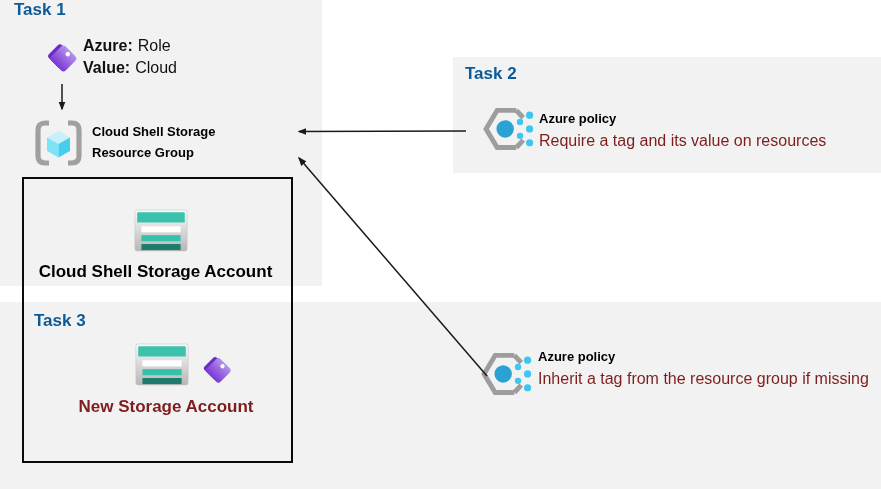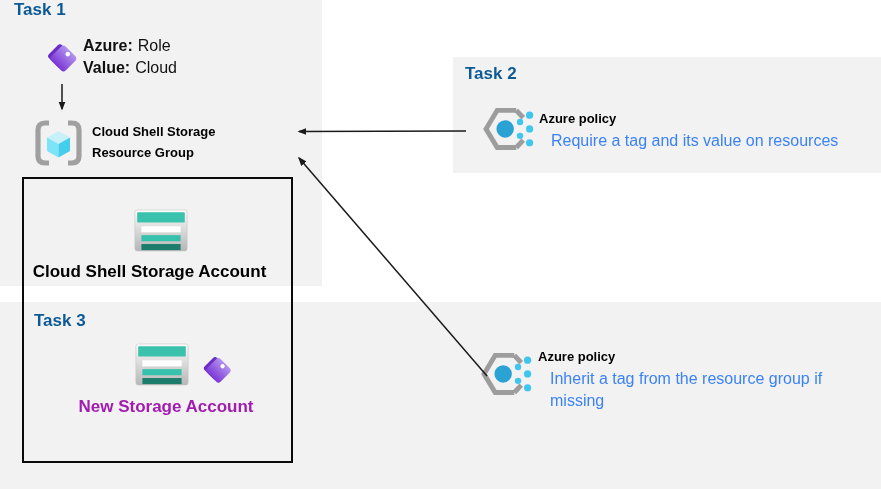--- a/index.html
+++ b/index.html
@@ -15,30 +15,30 @@
   #task3-label{left:34px;top:311px;}
   .abs{position:absolute;}
   #tag1{left:42px;top:37px;width:42px;height:42px;}
   #namevalue{left:83px;top:35px;font-size:16px;line-height:22px;}
   .nv-label{font-weight:700;}
   .nv-val{margin-left:5px;}
   #rg-icon{left:32px;top:118px;width:53px;height:50px;}
   #rg-label{left:92px;top:121px;width:178px;font-size:13px;font-weight:700;line-height:21px;color:#000;}
   #scope-rect{left:22px;top:177px;width:267px;height:282px;border:2px solid #0a0a0a;background:transparent;}
   #storage1{left:133px;top:207px;width:56px;height:47px;}
-  #sa1-label{left:18px;top:262px;width:263px;text-align:center;font-size:17px;font-weight:700;color:#000;}
+  #sa1-label{left:24px;top:262px;width:263px;text-align:center;font-size:17px;font-weight:700;color:#000;}
   #storage2{left:134px;top:341px;width:56px;height:47px;}
   #tag2{left:198px;top:350px;width:40px;height:40px;}
-  #sa2-label{left:60px;top:397px;width:212px;text-align:center;font-size:17px;font-weight:700;color:#a21caf;}
+  #sa2-label{left:60px;top:397px;width:212px;text-align:center;font-size:17px;font-weight:700;color:#7f1d1d;}
   #policy1-icon{left:477px;top:102px;width:68px;height:56px;}
   #policy1-text{left:539px;top:108px;width:340px;font-size:16px;line-height:22px;}
   #policy2-icon{left:475px;top:347px;width:68px;height:56px;}
   #policy2-text{left:538px;top:346px;width:336px;font-size:16px;line-height:22px;}
   .policy-title{font-weight:700;font-size:13px;color:#000;}
-  .policy-desc{color:#3b82f6;margin-left:12px;}
+  .policy-desc{color:#7f1d1d;}
   .nowrap{white-space:nowrap;}
   #arrows{position:absolute;left:0;top:0;width:881px;height:489px;pointer-events:none;}
 </style>
 </head>
 <body>
 
 <div id="stage">
 
   <svg width="0" height="0" style="position:absolute" aria-hidden="true">
     <defs>

